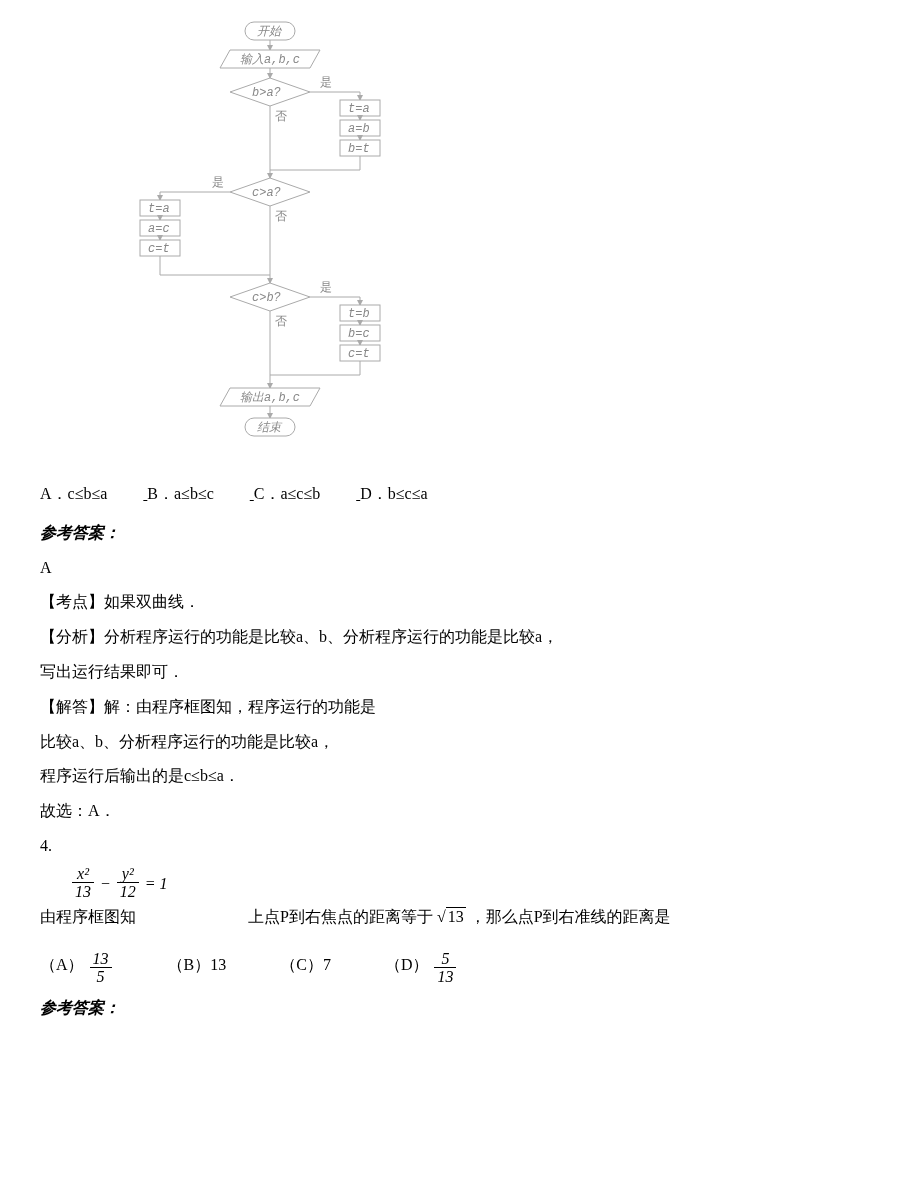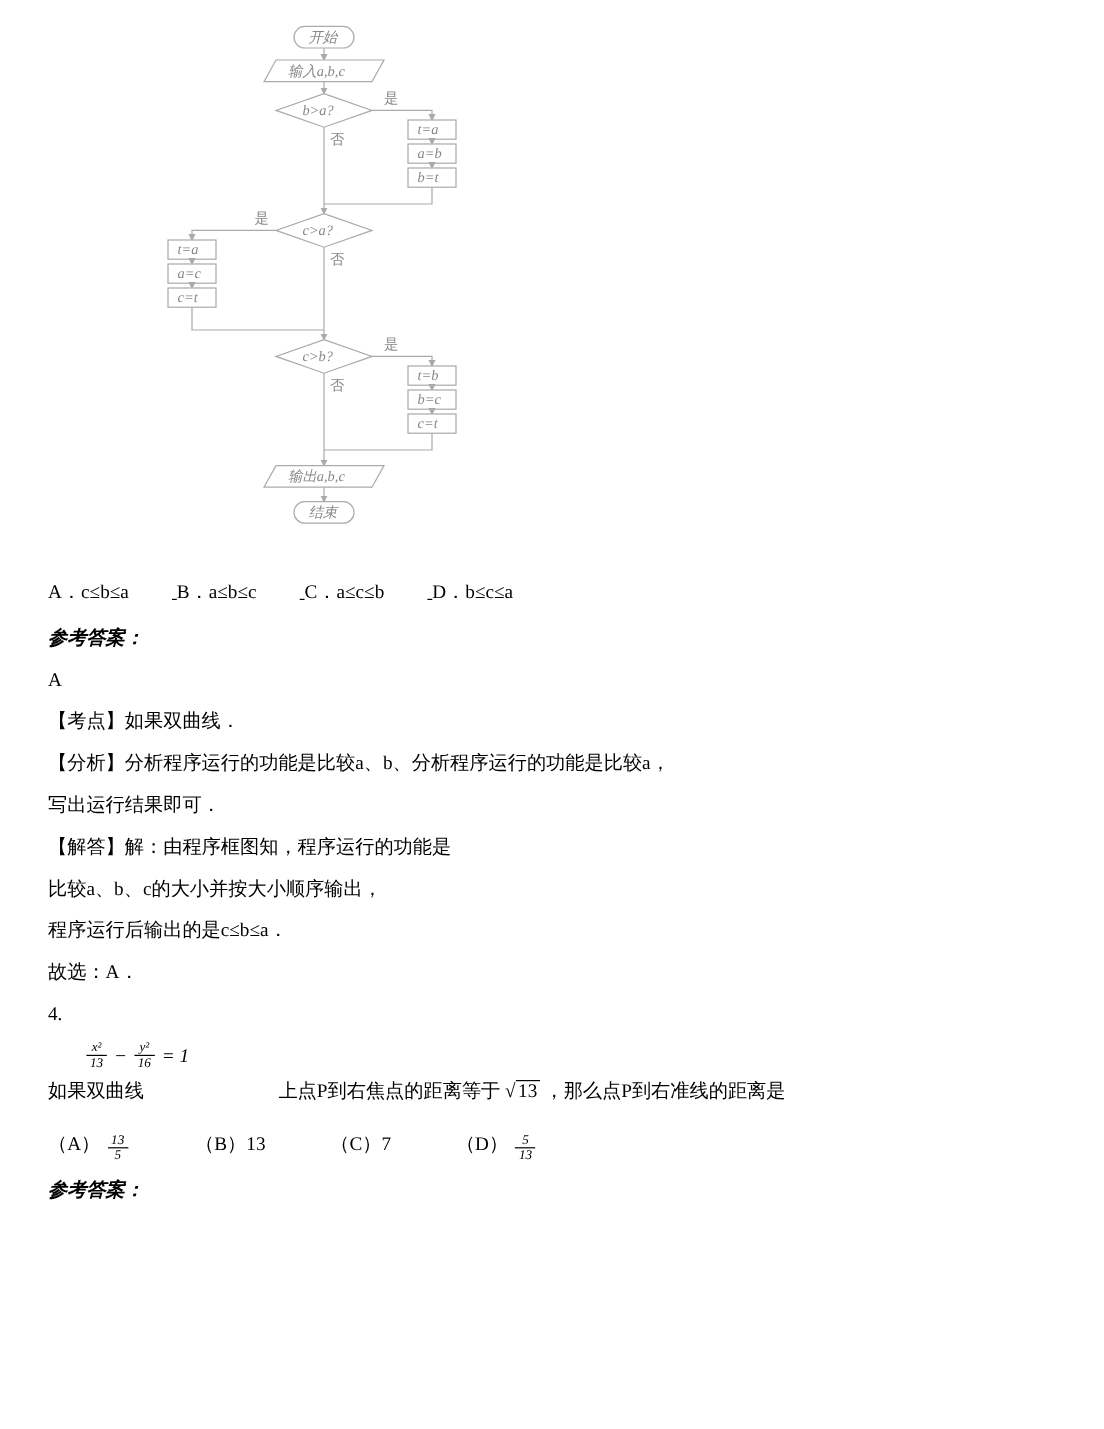--- a/index.html
+++ b/index.html
@@ -10,35 +10,35 @@
     background: #fff;
     margin: 0;
     padding: 20px 40px;
     width: 920px;
     box-sizing: border-box;
   }
   .flowchart {
     margin-left: 90px;
     margin-bottom: 20px;
     color: #1d4ed8;
-    font-family: Liberation Serif, serif;
+    font-family: Liberation Mono, monospace;
     font-size: 13px;
   }
   .flowchart svg { display: block; }
   .flow-box { fill: #fff; stroke: #aaa; stroke-width: 1; }
   .flow-text { fill: #888; font-style: italic; font-size: 12px; }
   .flow-line { stroke: #aaa; stroke-width: 1; fill: none; }
   .flow-label { fill: #888; font-size: 12px; }
   .options { margin: 8px 0 8px 0; text-decoration: underline; }
   .options span { display: inline-block; margin-right: 36px; }
   .bold-head { font-weight: bold; margin: 10px 0 6px 0; font-style: italic; }
   .ans { margin: 6px 0; }
   p { margin: 6px 0; }
   .math { font-family: "Times New Roman", serif; font-style: italic; }
-  .frac { display: inline-block; vertical-align: middle; text-align: center; font-family: "Times New Roman", serif; font-style: italic; font-size: 11px; line-height: 1.1; margin: 0 2px; position: relative; top: -2px;}
+  .frac { display: inline-block; vertical-align: middle; text-align: center; font-family: "Times New Roman", serif; font-style: italic; font-size: 16px; line-height: 1.1; margin: 0 2px; position: relative; top: -2px;}
   .frac .num { display: block; border-bottom: 1px solid #000; padding: 0 3px; }
   .frac .den { display: block; padding: 0 3px; }
   .sqrt { display:inline-block; font-family:"Times New Roman", serif; }
   .sqrt .rad { border-top:1px solid #000; padding:0 2px; }
   .q4-eq { padding-left: 30px; margin-bottom: -6px;}
   .q4-choices { margin-top: 16px; }
   .q4-choices .ch { display:inline-block; margin-right: 50px; }
   .q4-choices .frac { top: 2px; }
 </style>
 </head>
@@ -129,35 +129,35 @@
   <span>C．a≤c≤b</span>
   <span>D．b≤c≤a</span>
 </div>
 
 <div class="bold-head">参考答案：</div>
 <p class="ans">A</p>
 <p>【考点】如果双曲线．</p>
 <p>【分析】分析程序运行的功能是比较a、b、分析程序运行的功能是比较a，</p>
 <p>写出运行结果即可．</p>
 <p>【解答】解：由程序框图知，程序运行的功能是</p>
-<p>比较a、b、c的大小并按大小顺序输出，</p>
+<p>比较a、b、分析程序运行的功能是比较a，</p>
 <p>程序运行后输出的是c≤b≤a．</p>
 <p>故选：A．</p>
 
 <p>4.</p>
 
 <div class="q4-eq">
   <span class="frac"><span class="num">x²</span><span class="den">13</span></span>
   <span class="math"> − </span>
-  <span class="frac"><span class="num">y²</span><span class="den">16</span></span>
+  <span class="frac"><span class="num">y²</span><span class="den">12</span></span>
   <span class="math"> = 1</span>
 </div>
 
 <p>
-  <span>如果双曲线</span>
+  <span>由程序框图知</span>
   <span style="visibility:hidden;">xxxxxxxxxxxxx</span>
   <span> 上点P到右焦点的距离等于</span>
   <span class="sqrt">√<span class="rad">13</span></span>
   <span>，那么点P到右准线的距离是</span>
 </p>
 
 <div class="q4-choices">
   <span class="ch">
     <span>（A）</span>
     <span class="frac"><span class="num">13</span><span class="den">5</span></span>

